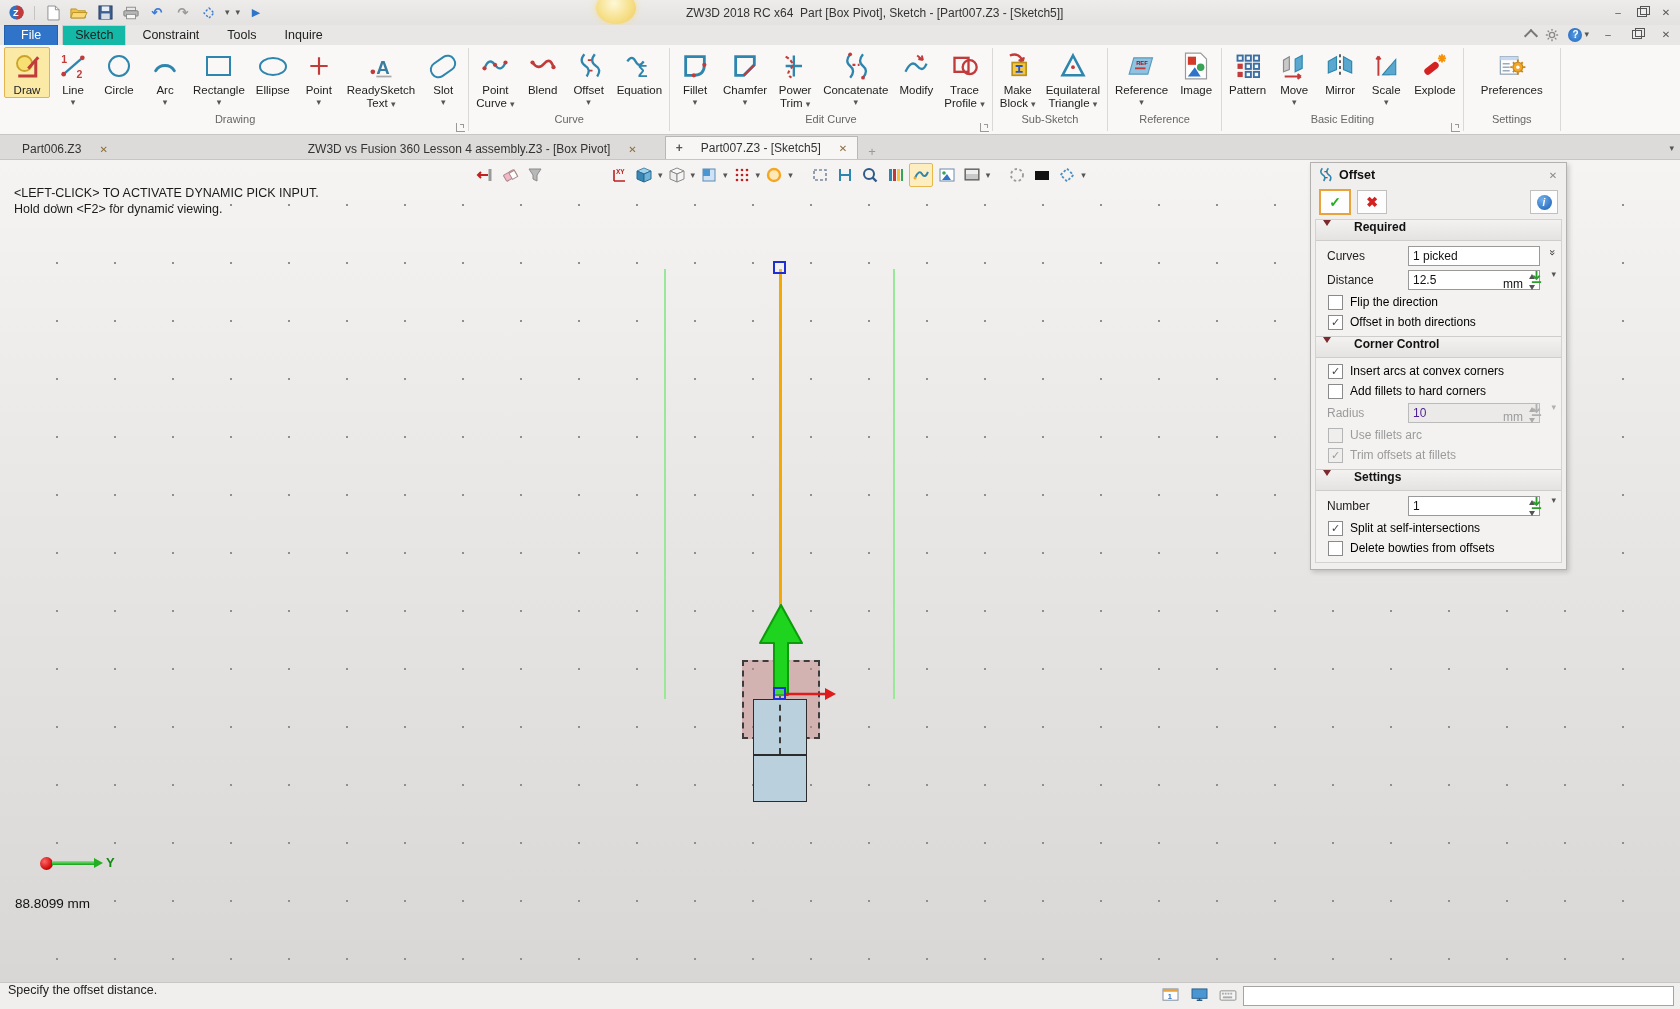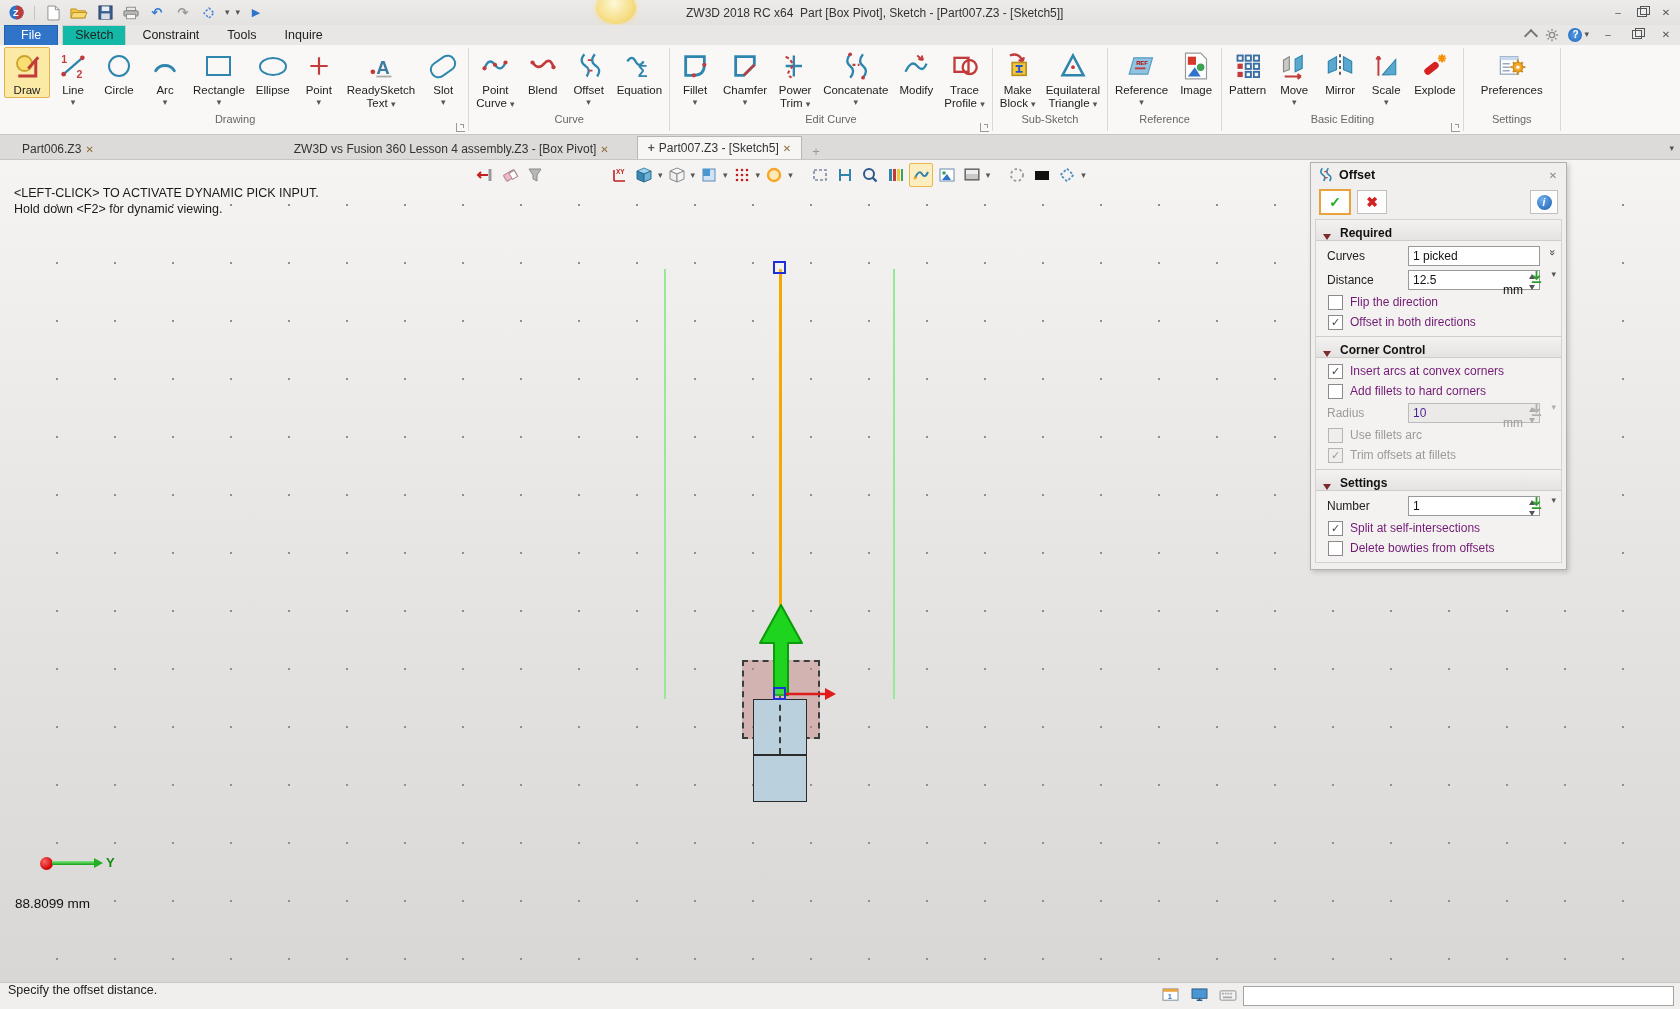--- a/index.html
+++ b/index.html
@@ -39,21 +39,21 @@
   .ric{height:36px;display:flex;align-items:center;justify-content:center}
   .rlb{font-size:11.5px;color:#222;line-height:13px;text-align:center;white-space:nowrap}
   .caret{font-size:9px;color:#555;line-height:9px}
   .rddrow{height:10px;display:flex;align-items:center;justify-content:center}
   .o-circle{width:18px;height:18px;border:2.5px solid #2e86ae;border-radius:50%}
   .o-rect{width:21px;height:16px;border:2.5px solid #2e86ae}
   .o-ellipse{width:24px;height:15px;border:2.5px solid #2e86ae;border-radius:50%}
   .o-slot{width:24px;height:13px;border:2.5px solid #2e86ae;border-radius:8px;transform:rotate(-35deg)}
   
   .tabbar{height:24px;background:#dddbd9;display:flex;align-items:flex-end;padding-left:12px;position:relative;flex:none;border-bottom:1px solid #c8c6c4}
-  .dtab{height:20px;display:flex;align-items:center;gap:4px;padding:0 10px;font-size:12px;color:#333;white-space:nowrap}
+  .dtab{height:20px;display:flex;align-items:center;gap:18px;padding:0 10px;font-size:12px;color:#333;white-space:nowrap}
   .dtab .x{font-size:10px;color:#8a6d3b}
   .dtab.active{background:#f7f6f5;border:1px solid #b9b7b5;border-bottom:none;height:22px}
   .newtab{font-size:13px;color:#999;padding:0 10px}
   .tablist-dd{position:absolute;right:6px;bottom:4px}
   
   .main{flex:1;position:relative;overflow:hidden;background:radial-gradient(circle,#8f8f8f 0.8px,rgba(0,0,0,0) 1.3px) ,linear-gradient(#f5f4f2 0%,#e7e6e4 45%,#d8d7d5 100%);background-size:58px 58px,100% 100%;background-position:28px 16px,0 0}
   .ctoolbar{position:absolute;left:474px;top:3px;display:flex;align-items:center;gap:3px}
   .tbtn{width:22px;height:22px;display:flex;align-items:center;justify-content:center}
   .tbtn.hl{background:#fdeec2;border:1px solid #e8b84b;border-radius:2px}
   .tgap{width:56px}
@@ -75,43 +75,43 @@
   .ptitle{height:24px;display:flex;align-items:center;padding:0 6px;gap:6px}
   .ptitle .t{font-size:12.5px;color:#111;font-weight:bold;flex:1}
   .pclose{width:14px;height:14px;display:flex;align-items:center;justify-content:center;color:#888;font-size:10px}
   .pbtnrow{height:30px;display:flex;align-items:center;padding:0 8px;gap:6px}
   .pbtn{width:28px;height:22px;background:#fdfdfd;border:1px solid #c2c0be;display:flex;align-items:center;justify-content:center;font-size:14px;font-weight:bold}
   .pbtn.ok{border:2px solid #e8a33d;color:#1faf1f}
   .pbtn.no{color:#d42222}
   .pinfo{margin-left:auto;width:26px;height:22px;background:#fdfdfd;border:1px solid #c2c0be;display:flex;align-items:center;justify-content:center}
   .infoi{width:15px;height:15px;border-radius:50%;background:radial-gradient(circle at 35% 30%,#6fb0f0,#1a5cb0);color:#fff;font-size:10px;font-style:italic;font-weight:bold;display:flex;align-items:center;justify-content:center}
   .pbody{margin:2px 4px 6px;border:1px solid #d4d2d0;background:#f4f2f0;padding-bottom:4px}
-  .psec{height:20px;display:flex;align-items:flex-end;gap:9px;padding:0 7px;background:linear-gradient(#f3f2f0,#e5e3e1);border-top:1px solid #cfcdcb;border-bottom:1px solid #cfcdcb;margin-bottom:3px}
+  .psec{height:20px;display:flex;align-items:flex-start;gap:23px;padding:0 7px;background:linear-gradient(#f3f2f0,#e5e3e1);border-top:1px solid #cfcdcb;border-bottom:1px solid #cfcdcb;margin-bottom:3px}
   .psec:first-child{border-top:none}
   .psec .tri{width:0;height:0;border-left:4.5px solid transparent;border-right:4.5px solid transparent;border-top:6px solid #7b2b2b}
   .psec .st{font-weight:bold;color:#111;font-size:12px}
   .prow{position:relative;height:24px}
   .plab{position:absolute;left:11px;top:5px;color:#222}
   .plab.dis,.cbl.dis{color:#9b9b9b}
   .fld{position:absolute;left:92px;top:2px;width:130px;height:18px;background:#fff;border:1px solid #999;display:flex;align-items:center}
   .fld input{border:none;outline:none;background:transparent;font-family:"Liberation Sans",sans-serif;font-size:12px;color:#111;width:100%;padding:0 4px}
   .fld.dis{background:#eceae8;border-color:#bbb}
   .fld.dis input{color:#4c1d95}
-  .unit{position:absolute;right:16px;top:12px;font-size:12px;color:#111}
+  .unit{position:absolute;right:16px;top:6px;font-size:12px;color:#111}
   .unit.dis{color:#9b9b9b}
   .spin{position:absolute;right:2px;top:1px;width:11px;height:16px;display:flex;flex-direction:column;justify-content:space-between;padding:2px 0}
   .sp-u{width:0;height:0;border-left:3.5px solid transparent;border-right:3.5px solid transparent;border-bottom:5px solid #555;margin:0 auto}
   .sp-d{width:0;height:0;border-left:3.5px solid transparent;border-right:3.5px solid transparent;border-top:5px solid #555;margin:0 auto}
   .dis .sp-u{border-bottom-color:#aaa}.dis .sp-d{border-top-color:#aaa}
   .fbtn{position:absolute;top:2px;display:flex;align-items:center}
   .chev2{font-size:11px;color:#333;transform:rotate(90deg);letter-spacing:-1px;display:inline-block}
   .cbrow{position:relative;height:20px;display:flex;align-items:center;padding-left:12px;gap:7px}
   .cbx{width:13px;height:13px;background:#fff;border:1px solid #8a8a8a;display:flex;align-items:center;justify-content:center;font-size:11px;color:#444;line-height:11px}
   .cbx.dis{background:#f0eeec;border-color:#b5b5b5;color:#999}
-  .cbl{font-size:12px;color:#701a75}
+  .cbl{font-size:12px;color:#000000}
   
   .statusbar{height:26px;background:#f1efed;border-top:1px solid #c9c7c5;position:relative;flex:none;display:flex;align-items:flex-start}
   .smsg{font-size:12.5px;color:#222;padding-left:8px}
   .sicons{position:absolute;left:1160px;top:3px;display:flex;gap:9px}
   .sibox{width:20px;height:18px;display:flex;align-items:center;justify-content:center}
   .sinput{position:absolute;left:1243px;right:6px;top:3px;height:18px;background:#fff;border:1px solid #a6a4a2}
   .sinput input{width:100%;height:100%;border:none;outline:none;background:transparent}
   svg{display:block}
 </style>
 </head>

